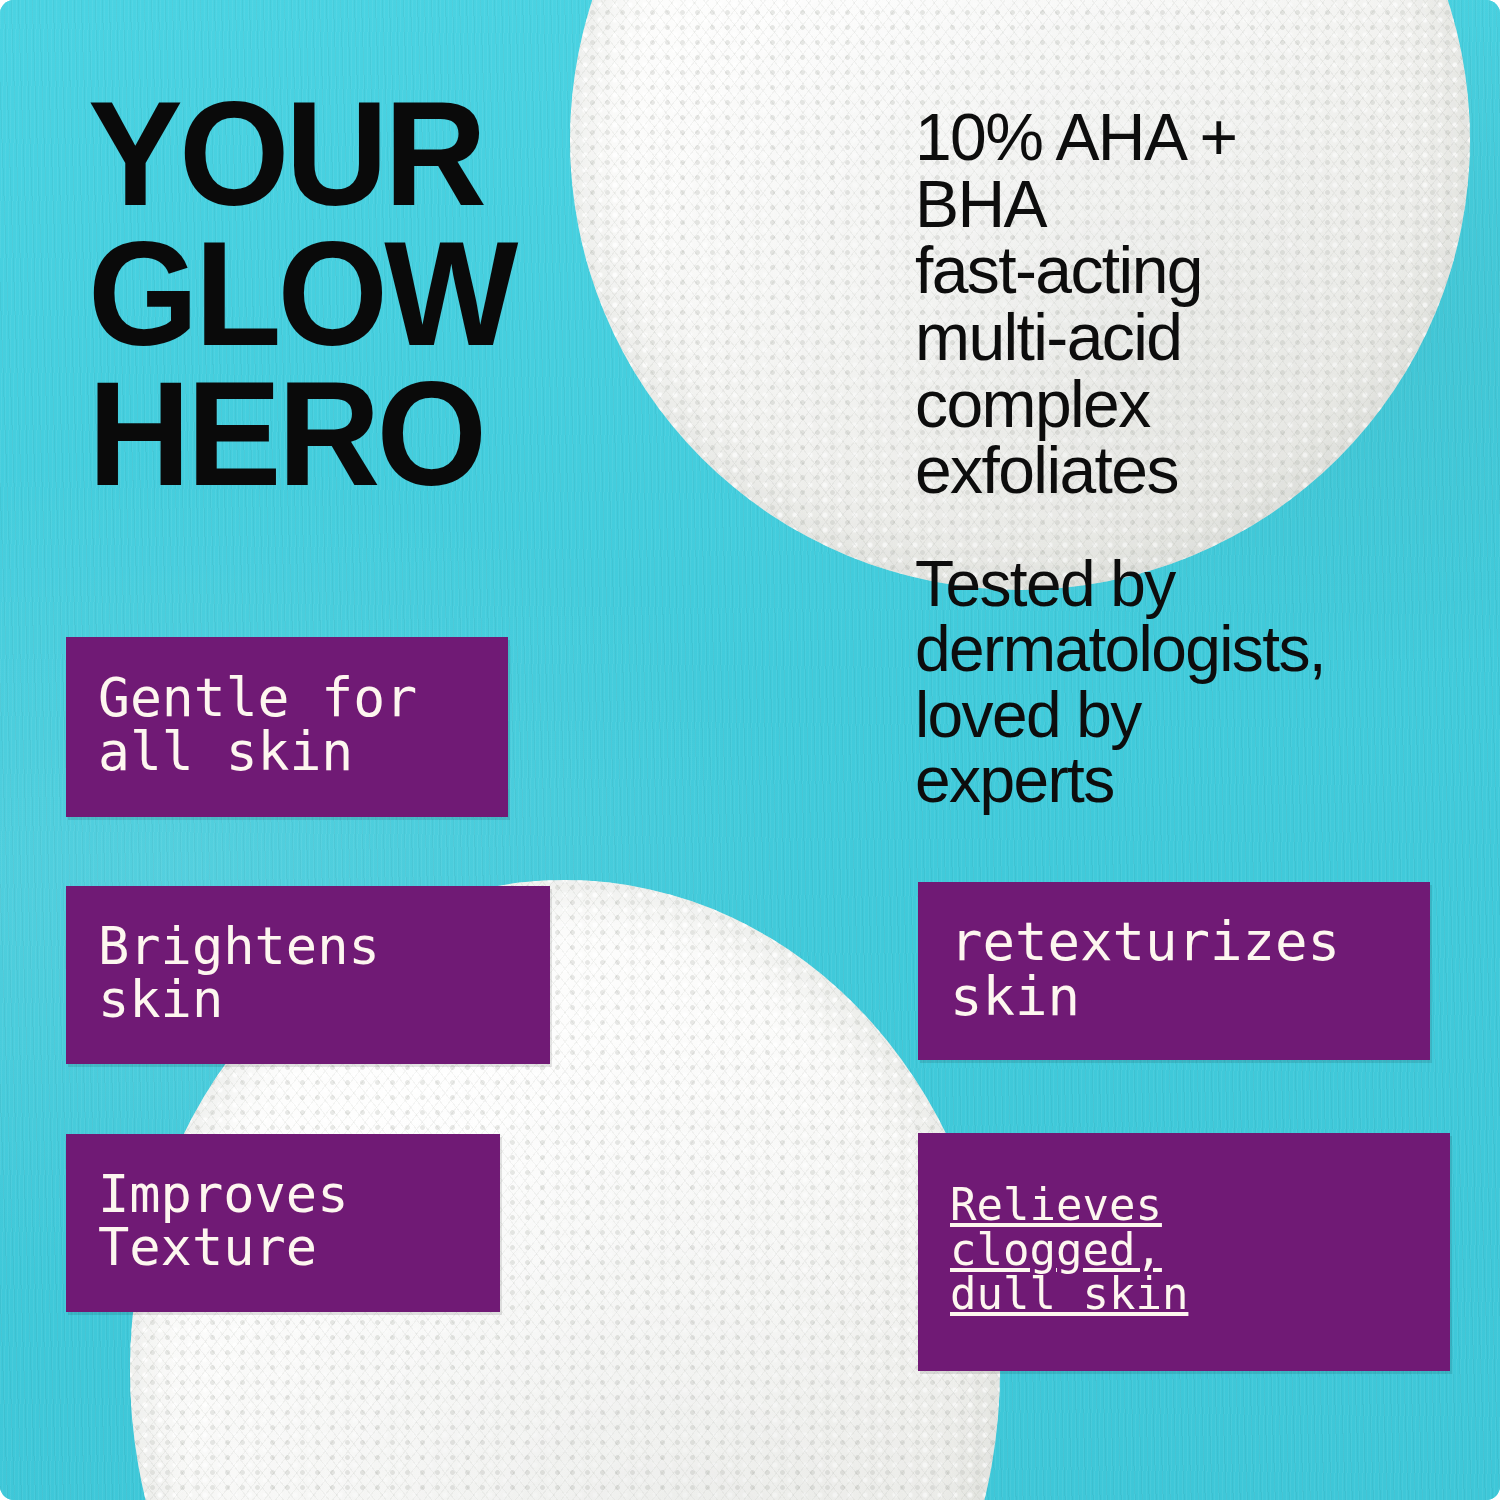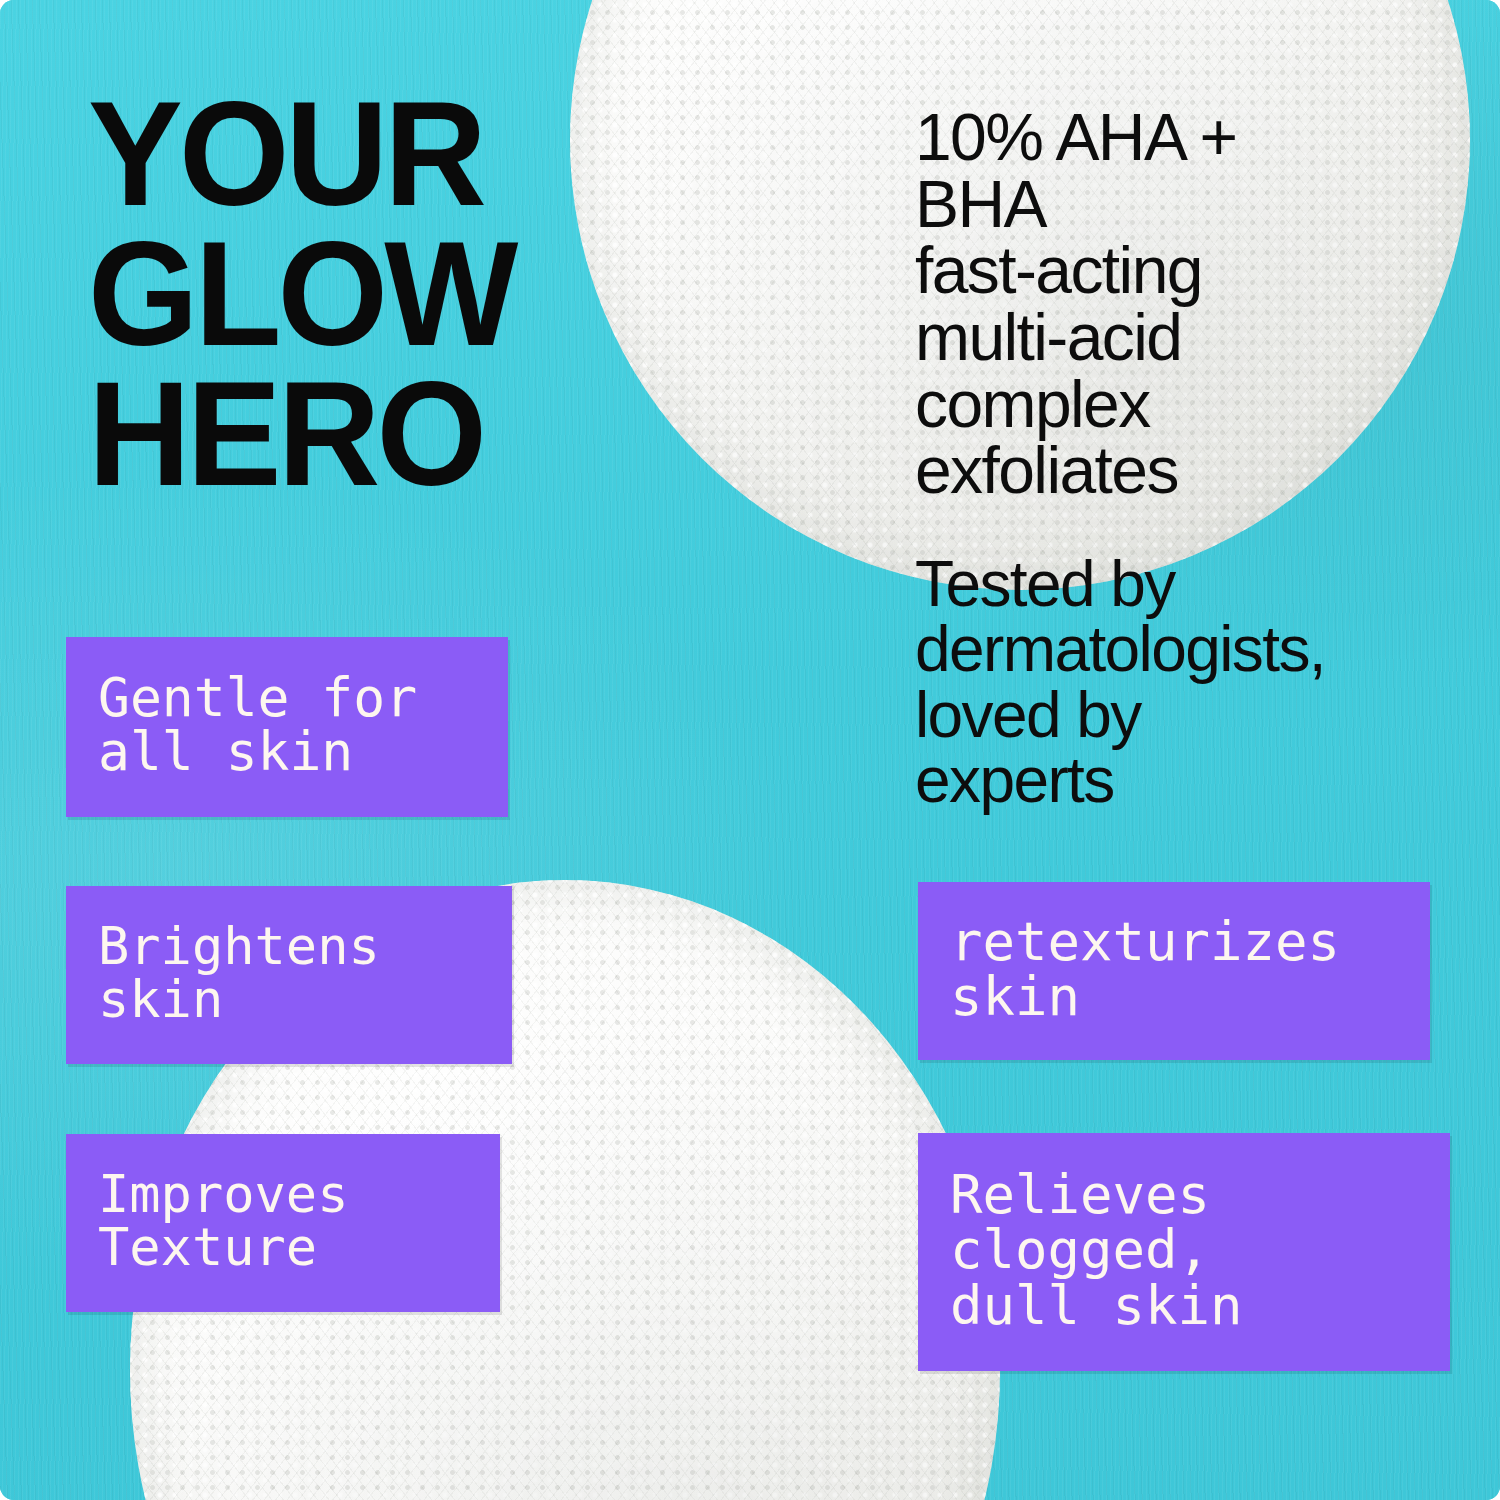--- a/index.html
+++ b/index.html
@@ -123,46 +123,46 @@
     left: 915px;
     top: 552px;
     width: 620px;
     font-size: 64px;
     line-height: 1.02;
   }
 
   
   .chip {
     position: absolute;
-    background: #8b5cf6;
+    background: #701a75;
     box-shadow: 2px 3px 0 rgba(0,0,0,0.10);
     display: flex;
     align-items: center;
   }
   .chip-label {
     color: #fdf6ef;
     font-family: "DejaVu Sans Mono", "Liberation Mono", monospace;
     font-weight: 400;
     font-size: 52px;
     line-height: 1.02;
     letter-spacing: 0px;
     white-space: pre-line;
     padding-left: 32px;
     padding-right: 18px;
     margin-top: -4px;
   }
 
   #chip-gentle   { left: 66px;  top: 637px;  width: 442px; height: 180px; }
-  #chip-brighten { left: 66px;  top: 886px;  width: 446px; height: 178px; }
+  #chip-brighten { left: 66px;  top: 886px;  width: 484px; height: 178px; }
   #chip-texture  { left: 66px;  top: 1134px; width: 434px; height: 178px; }
   #chip-retex    { left: 918px; top: 882px;  width: 512px; height: 178px; }
   #chip-relieve  { left: 918px; top: 1133px; width: 532px; height: 238px; }
 
   #chip-retex .chip-label   { font-size: 54px; }
-  #chip-relieve .chip-label { font-size: 54px; }
+  #chip-relieve .chip-label { font-size: 44px; text-decoration: underline; }
   #chip-gentle .chip-label  { font-size: 53px; }
 </style>
 </head>
 <body>
 
 <div id="canvas">
 
   <div class="bg-base"></div>
   <div class="bg-tint-a"></div>
 

